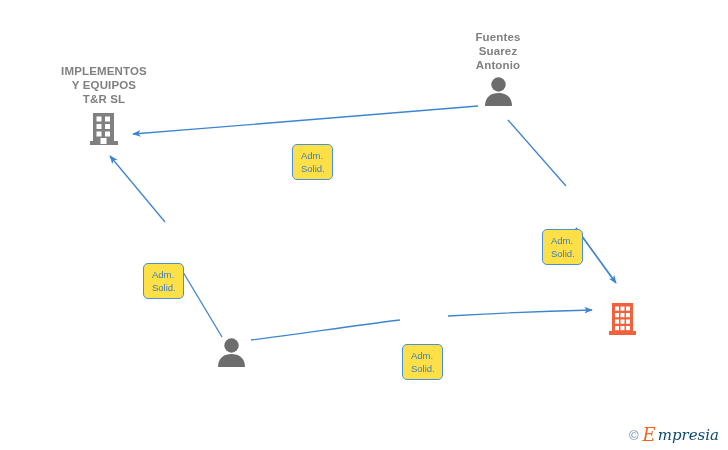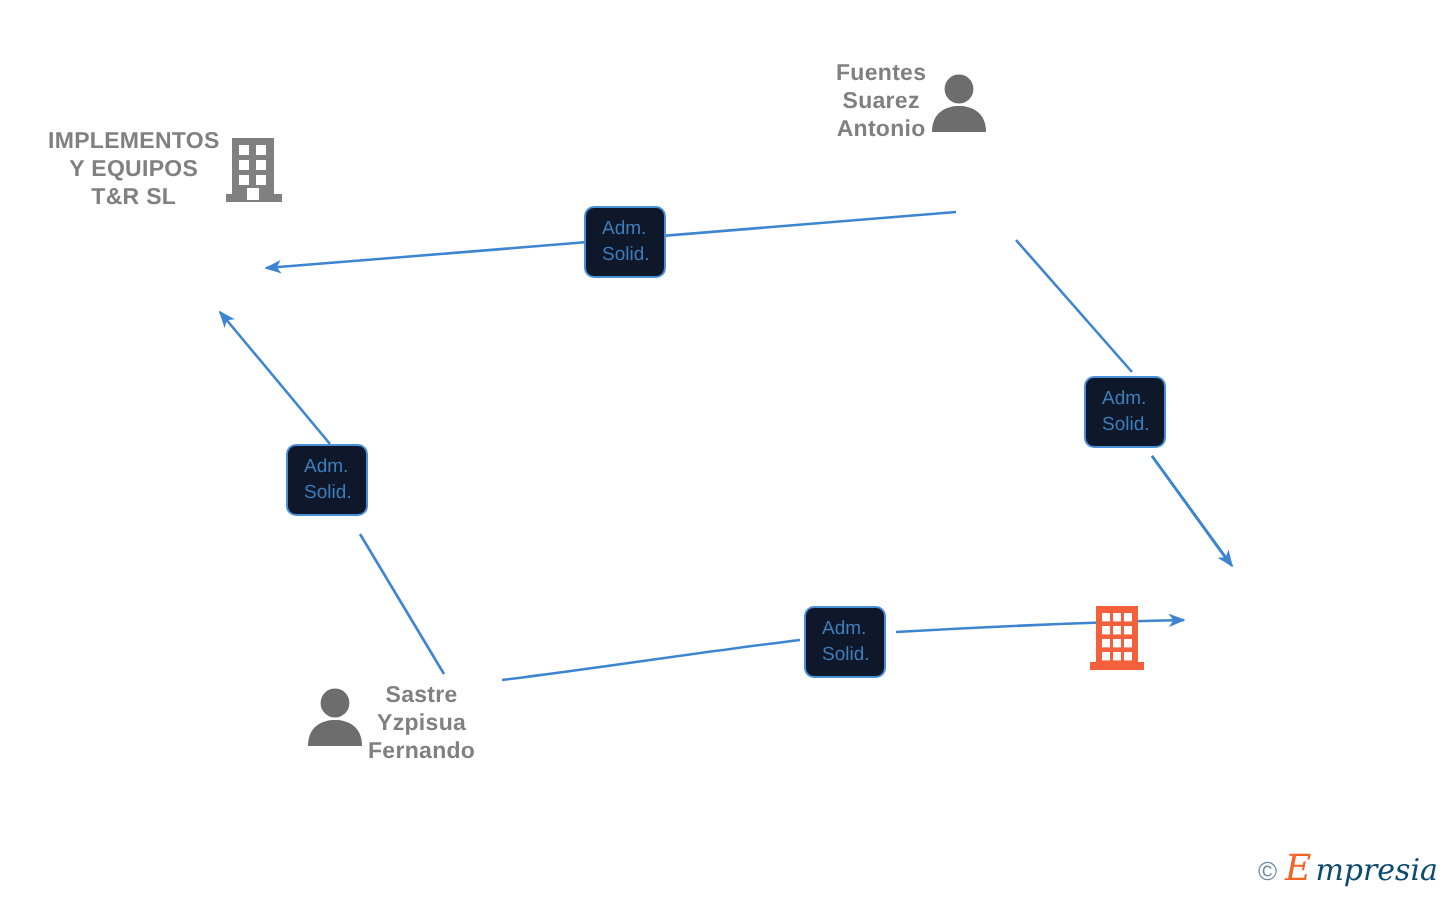--- a/index.html
+++ b/index.html
@@ -23,21 +23,21 @@
     left: 0;
     top: 0;
     width: 728px;
     height: 450px;
   }
 
   
   .node {
     position: absolute;
     display: flex;
-    flex-direction: row;
+    flex-direction: column;
     align-items: center;
     width: 160px;
     margin-left: -80px;
   }
   .node-label {
     color: #808080;
     font-size: 11.5px;
     font-weight: bold;
     line-height: 14px;
     text-align: center;
@@ -49,28 +49,29 @@
   }
   .node.label-top .node-label { margin-bottom: 4px; }
   .node.label-bottom .node-label { margin-top: 4px; }
 
   
   .edge-label {
     position: absolute;
     box-sizing: border-box;
     border: 1px solid #4a90d9;
     border-radius: 5px;
-    background: #0f172a;
+    background: #fde047;
     color: #3d7ebb;
     font-size: 9.5px;
     line-height: 13px;
     text-align: left;
     padding: 4px 7px 4px 8px;
     white-space: pre-line;
     z-index: 5;
+    margin-top: 41px;
   }
 
   
   #watermark {
     position: absolute;
     right: 9px;
     bottom: 6px;
     display: flex;
     align-items: center;
     gap: 4px;
@@ -173,23 +174,20 @@
     </span>
   </div>
 
   <div class="node label-bottom" style="left:231px; top:337px;">
     <span class="node-icon">
       <svg width="33" height="30" viewBox="0 0 33 30" xmlns="http://www.w3.org/2000/svg">
         <circle cx="16.5" cy="8.5" r="7.2" fill="#6d6d6d"></circle>
         <path d="M 3 30 C 3 20.5, 9.5 17, 16.5 17 C 23.5 17, 30 20.5, 30 30 Z" fill="#6d6d6d"></path>
       </svg>
     </span>
-    <div class="node-label">Sastre
-Yzpisua
-Fernando</div>
   </div>
 
   <div class="edge-label" style="left:292px; top:103px;">Adm.
 Solid.</div>
 
   <div class="edge-label" style="left:542px; top:188px;">Adm.
 Solid.</div>
 
   <div class="edge-label" style="left:143px; top:222px;">Adm.
 Solid.</div>

